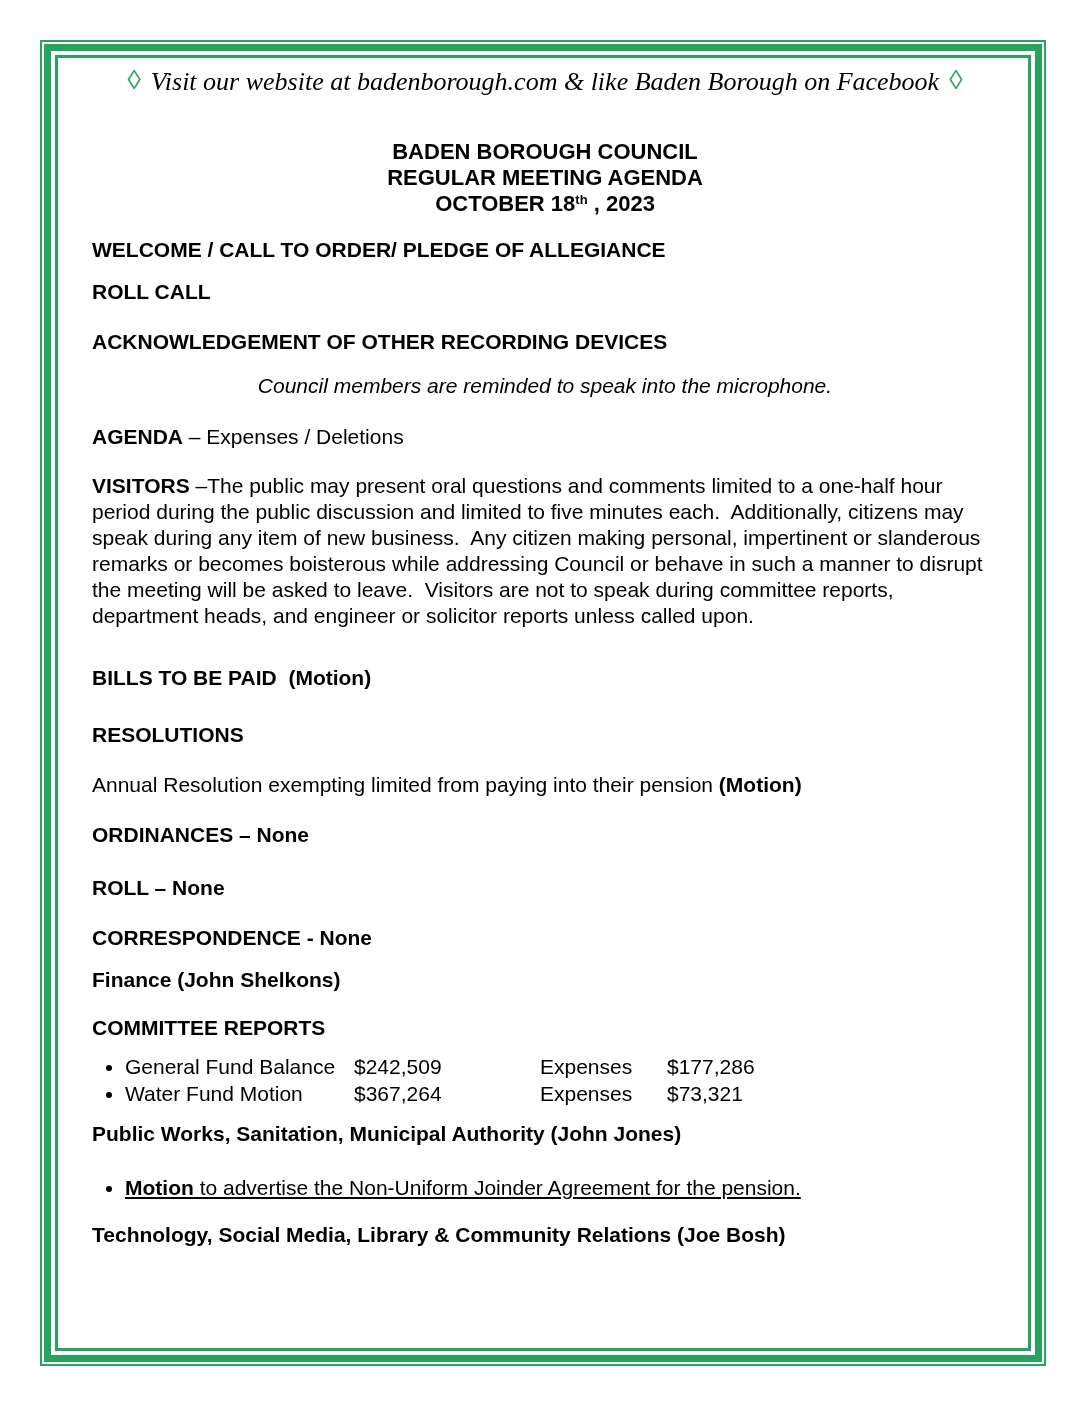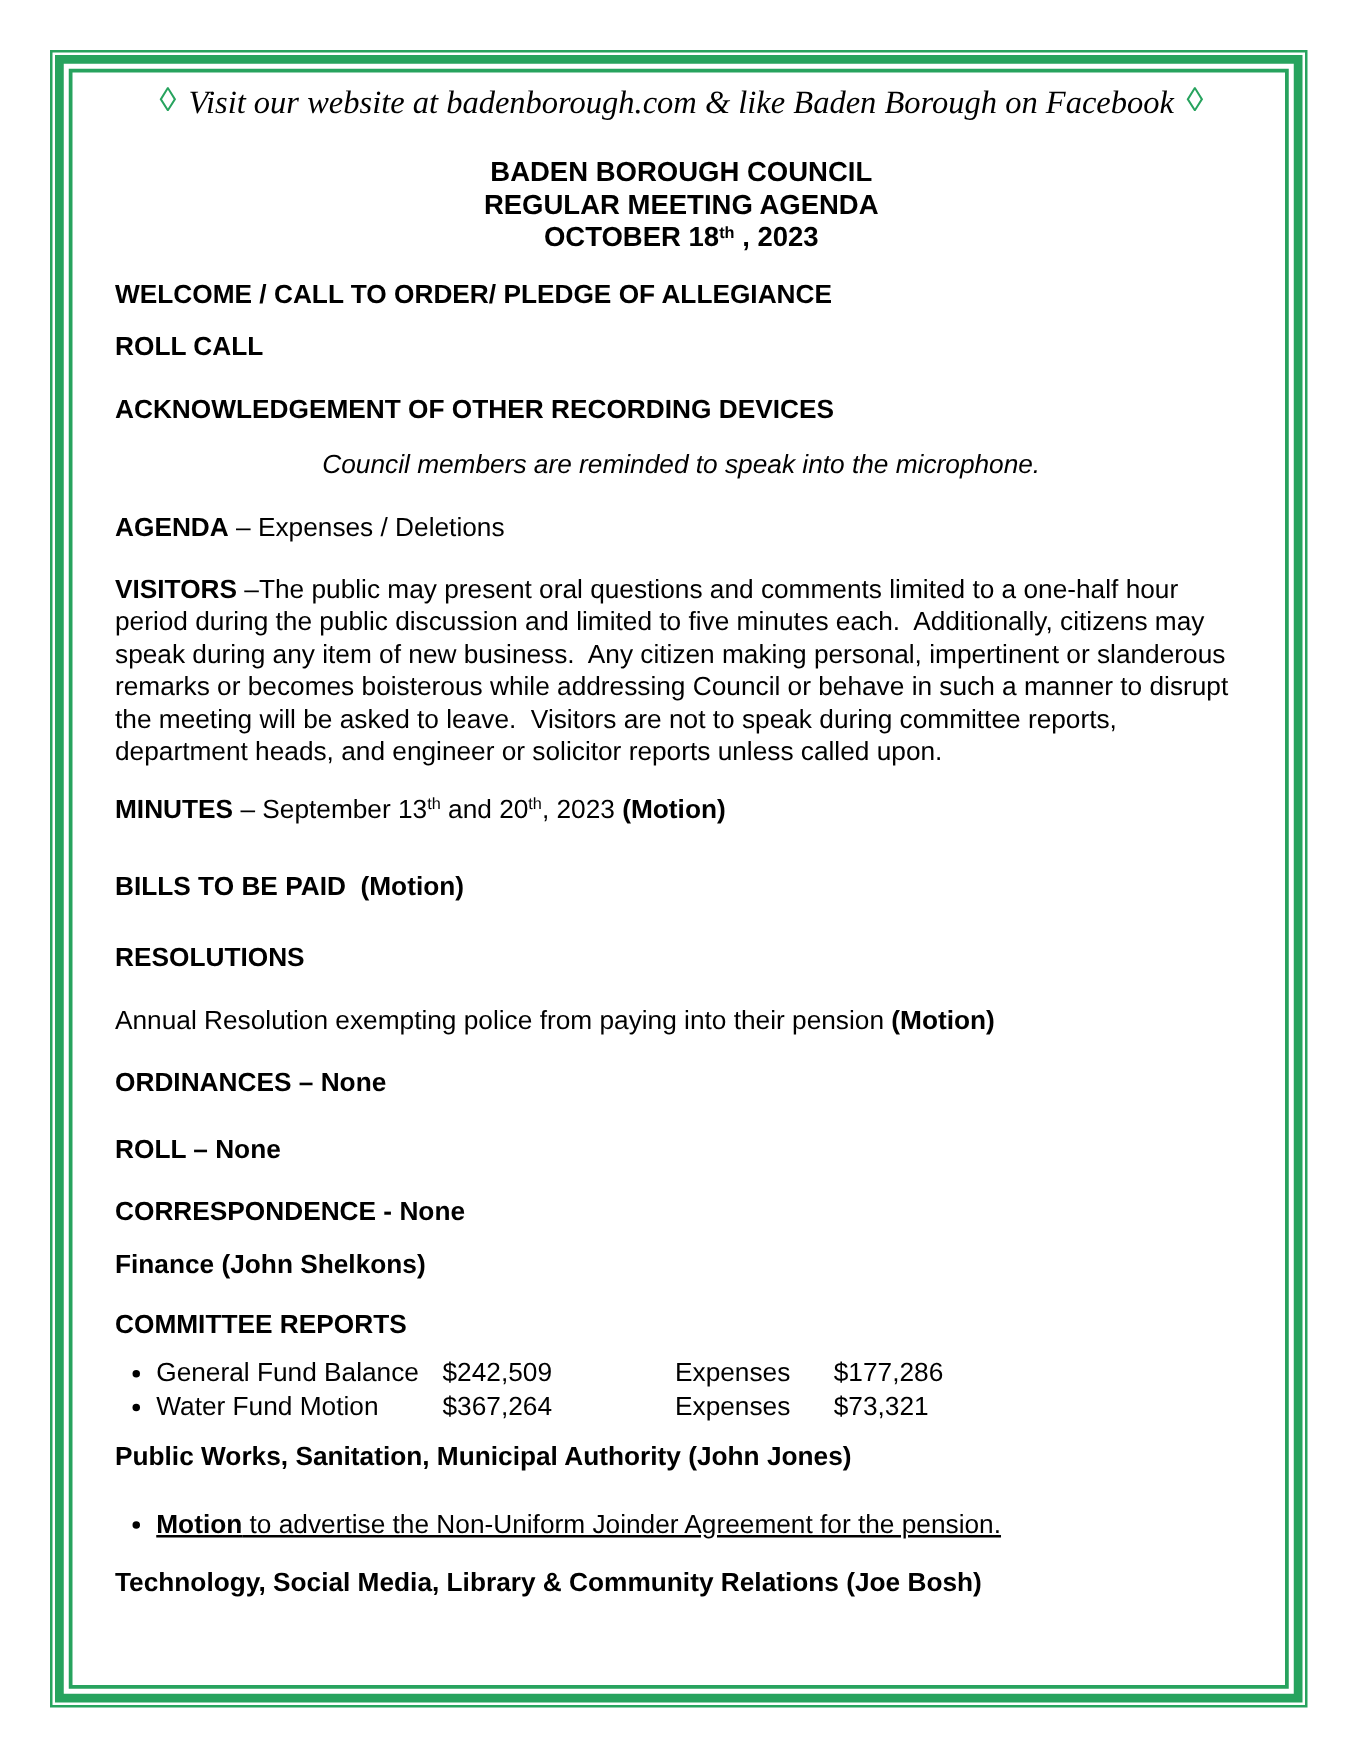--- a/index.html
+++ b/index.html
@@ -40,21 +40,21 @@
   ul { list-style: disc outside; padding-left: 33px; font-size: 21px; text-decoration: underline; }
   li { line-height: 27px; }
   .fin-label    { display: inline-block; width: 229px; }
   .fin-balance  { display: inline-block; width: 186px; }
   .fin-exp-label{ display: inline-block; width: 127px; }
   .fin-exp      { display: inline-block; }
 
   .mt-12{margin-top:12px}.mt-14{margin-top:14px}.mt-16{margin-top:16px}
   .mt-17{margin-top:17px}.mt-18{margin-top:18px}.mt-20{margin-top:20px}
   .mt-21{margin-top:21px}.mt-22{margin-top:22px}.mt-23{margin-top:23px}
-  .mt-24{margin-top:24px}.mt-25{margin-top:25px}.mt-26{margin-top:26px}
+  .mt-24{margin-top:24px}.mt-25{margin-top:25px}.mt-26{margin-top:40px}
   .mt-27{margin-top:27px}.mt-31{margin-top:31px}.mt-36{margin-top:36px}
 </style>
 </head>
 <body>
 
 <div class="page">
   <div class="frame-outer">
     <div class="frame-mid">
       <div class="frame-inner">
         <div class="content">
@@ -75,27 +75,26 @@
 
 
           <p class="h mt-24">ACKNOWLEDGEMENT OF OTHER RECORDING DEVICES</p>
 
           <p class="note mt-18">Council members are reminded to speak into the microphone.</p>
 
           <p class="pre mt-25"><b>AGENDA</b><span> – Expenses / Deletions</span></p>
 
           <p class="pre mt-23"><b>VISITORS</b><span> –The public may present oral questions and comments limited to a one-half hour period during the public discussion and limited to five minutes each.  Additionally, citizens may speak during any item of new business.  Any citizen making personal, impertinent or slanderous remarks or becomes boisterous while addressing Council or behave in such a manner to disrupt the meeting will be asked to leave.  Visitors are not to speak during committee reports, department heads, and engineer or solicitor reports unless called upon.</span></p>
 
-          <p class="pre mt-20"><b>MINUTES</b><span> – September 13</span><sup class="sup">th</sup><span> and 20</span><sup class="sup">th</sup><span>, 2023 </span><b>(Motion)</b></p>
 
           <p class="h pre mt-36">BILLS TO BE PAID  (Motion)</p>
 
           <p class="h mt-31">RESOLUTIONS</p>
 
-          <p class="pre mt-24"><span>Annual Resolution exempting police from paying into their pension </span><b>(Motion)</b></p>
+          <p class="pre mt-24"><span>Annual Resolution exempting limited from paying into their pension </span><b>(Motion)</b></p>
 
           <p class="h mt-24">ORDINANCES – None</p>
 
           <p class="h mt-27">ROLL – None</p>
 
           <p class="h mt-24">CORRESPONDENCE - None</p>
 
           <p class="h mt-16">Finance (John Shelkons)</p>
 
           <p class="h mt-22">COMMITTEE REPORTS</p>

